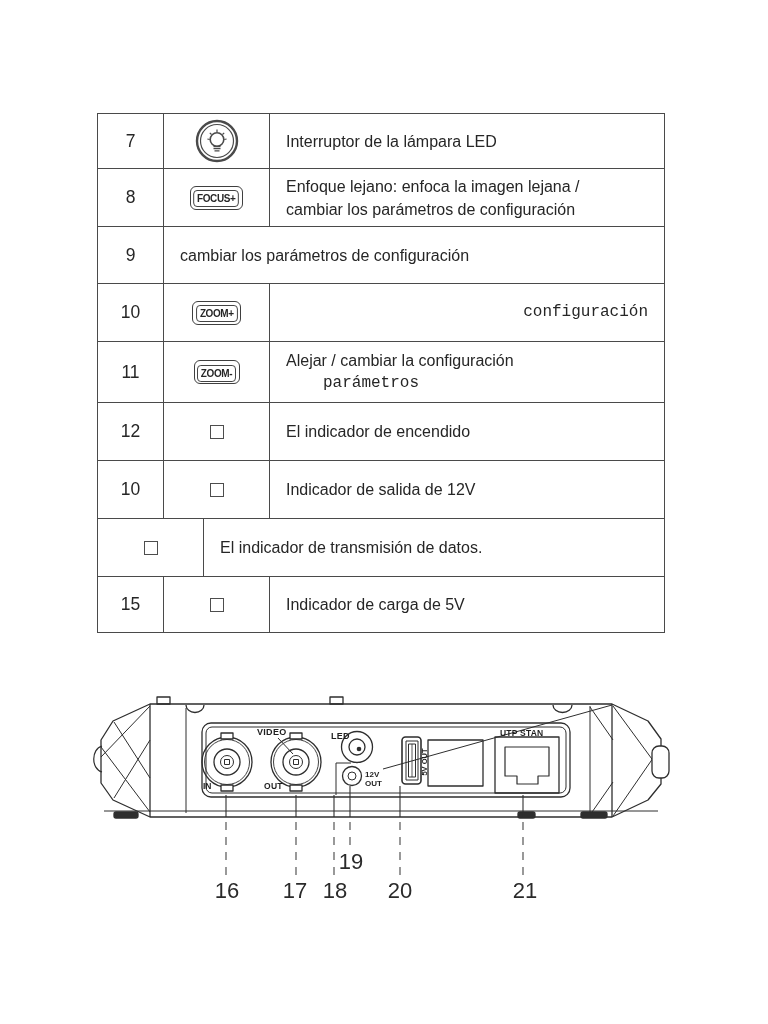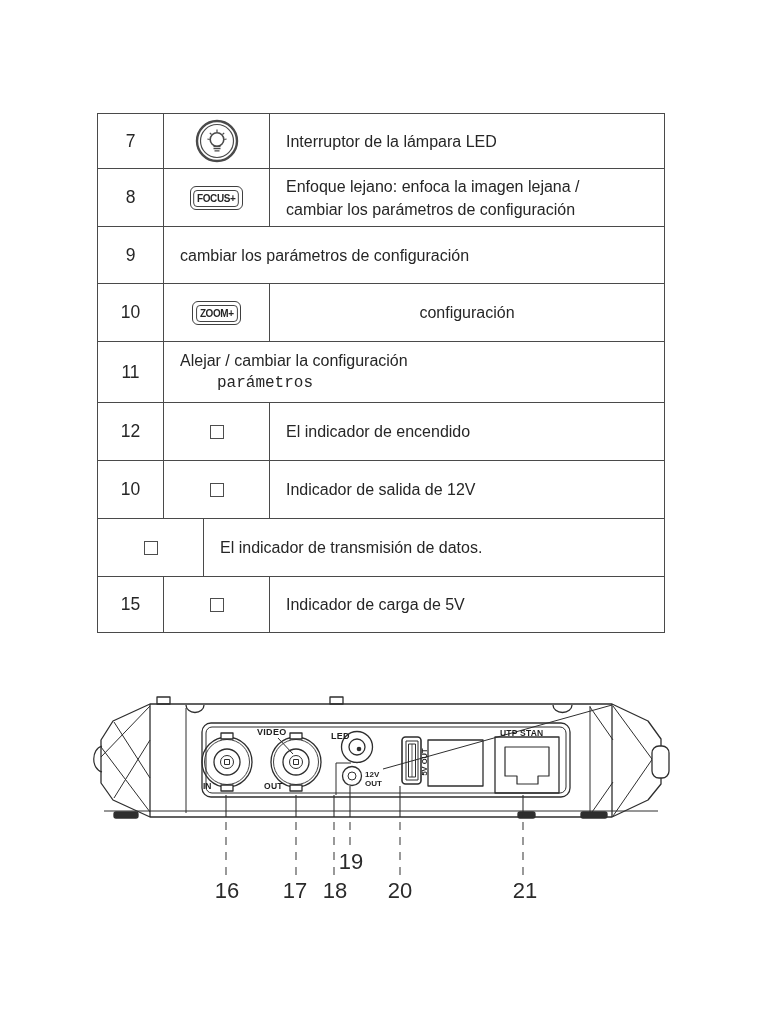--- a/index.html
+++ b/index.html
@@ -21,21 +21,21 @@
   }
   .cell-icon{
     width:106px;flex:0 0 106px;border-right:1.4px solid #4a4a4a;
     display:flex;align-items:center;justify-content:center;box-sizing:border-box;
   }
   .cell-desc{
     flex:1;display:flex;flex-direction:column;justify-content:center;
     padding-left:16px;padding-right:6px;font-size:16px;line-height:23px;
     box-sizing:border-box;
   }
-  .line-center{text-align:center;padding-right:10px;}
+  .line-center{text-align:right;padding-right:10px;font-family:Liberation Mono, monospace;}
   .line-indent{padding-left:37px;font-family:Liberation Mono, monospace;}
   
   .pillbtn{
     border:1.7px solid #3f3f3f;border-radius:6px;padding:1.5px;background:#fff;
     display:inline-block;
   }
   .pillbtn-in{
     border:1.2px solid #3f3f3f;border-radius:4px;padding:1px 3px 2px 3px;
     font-size:10.5px;font-weight:bold;letter-spacing:-0.4px;
     display:inline-block;transform:scaleX(0.95);white-space:nowrap;
@@ -93,20 +93,23 @@
       <div class="cell-icon">
         <span class="pillbtn"><span class="pillbtn-in">ZOOM+</span></span>
       </div>
       <div class="cell-desc">
         <span class="line-center">configuración</span>
       </div>
     </div>
 
     <div class="trow" style="height:61px">
       <div class="cell-num">11</div>
+      <div class="cell-icon">
+        <span class="pillbtn"><span class="pillbtn-in">ZOOM-</span></span>
+      </div>
       <div class="cell-desc">
         <span>Alejar / cambiar la configuración</span>
         <span class="line-indent">parámetros</span>
       </div>
     </div>
 
     <div class="trow" style="height:58px">
       <div class="cell-num">12</div>
       <div class="cell-icon">
           <span class="indsq"></span>

